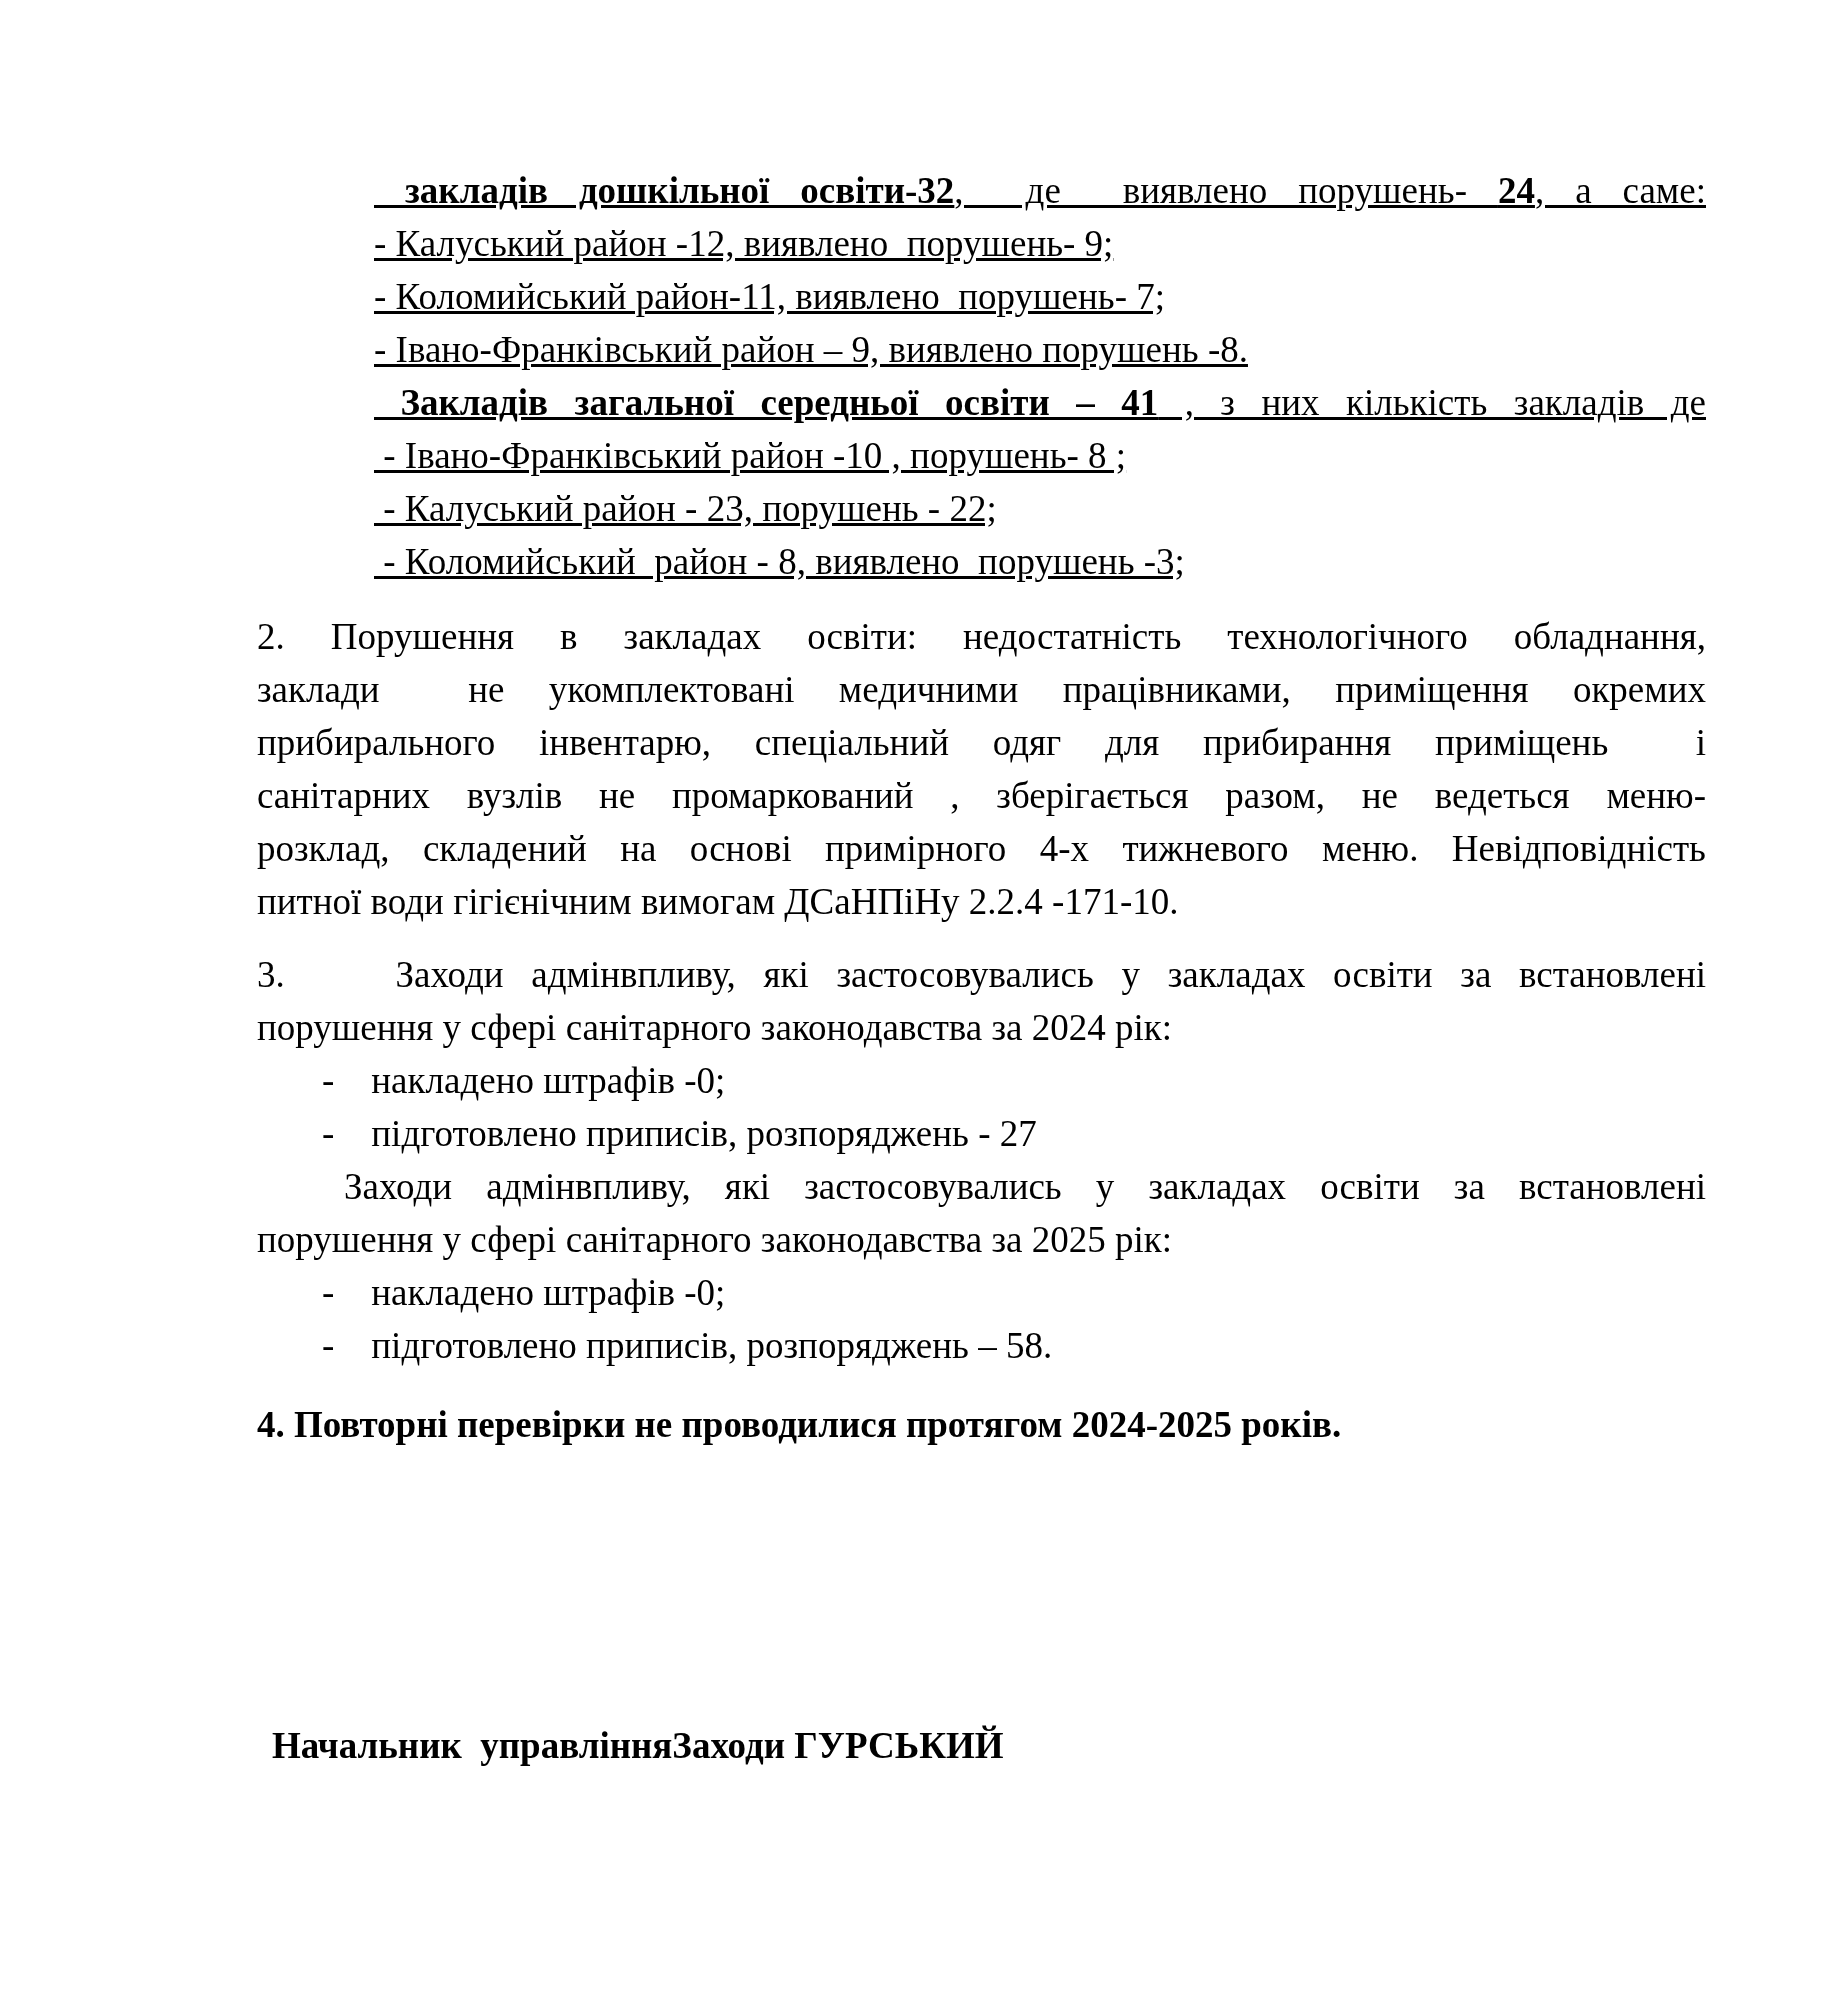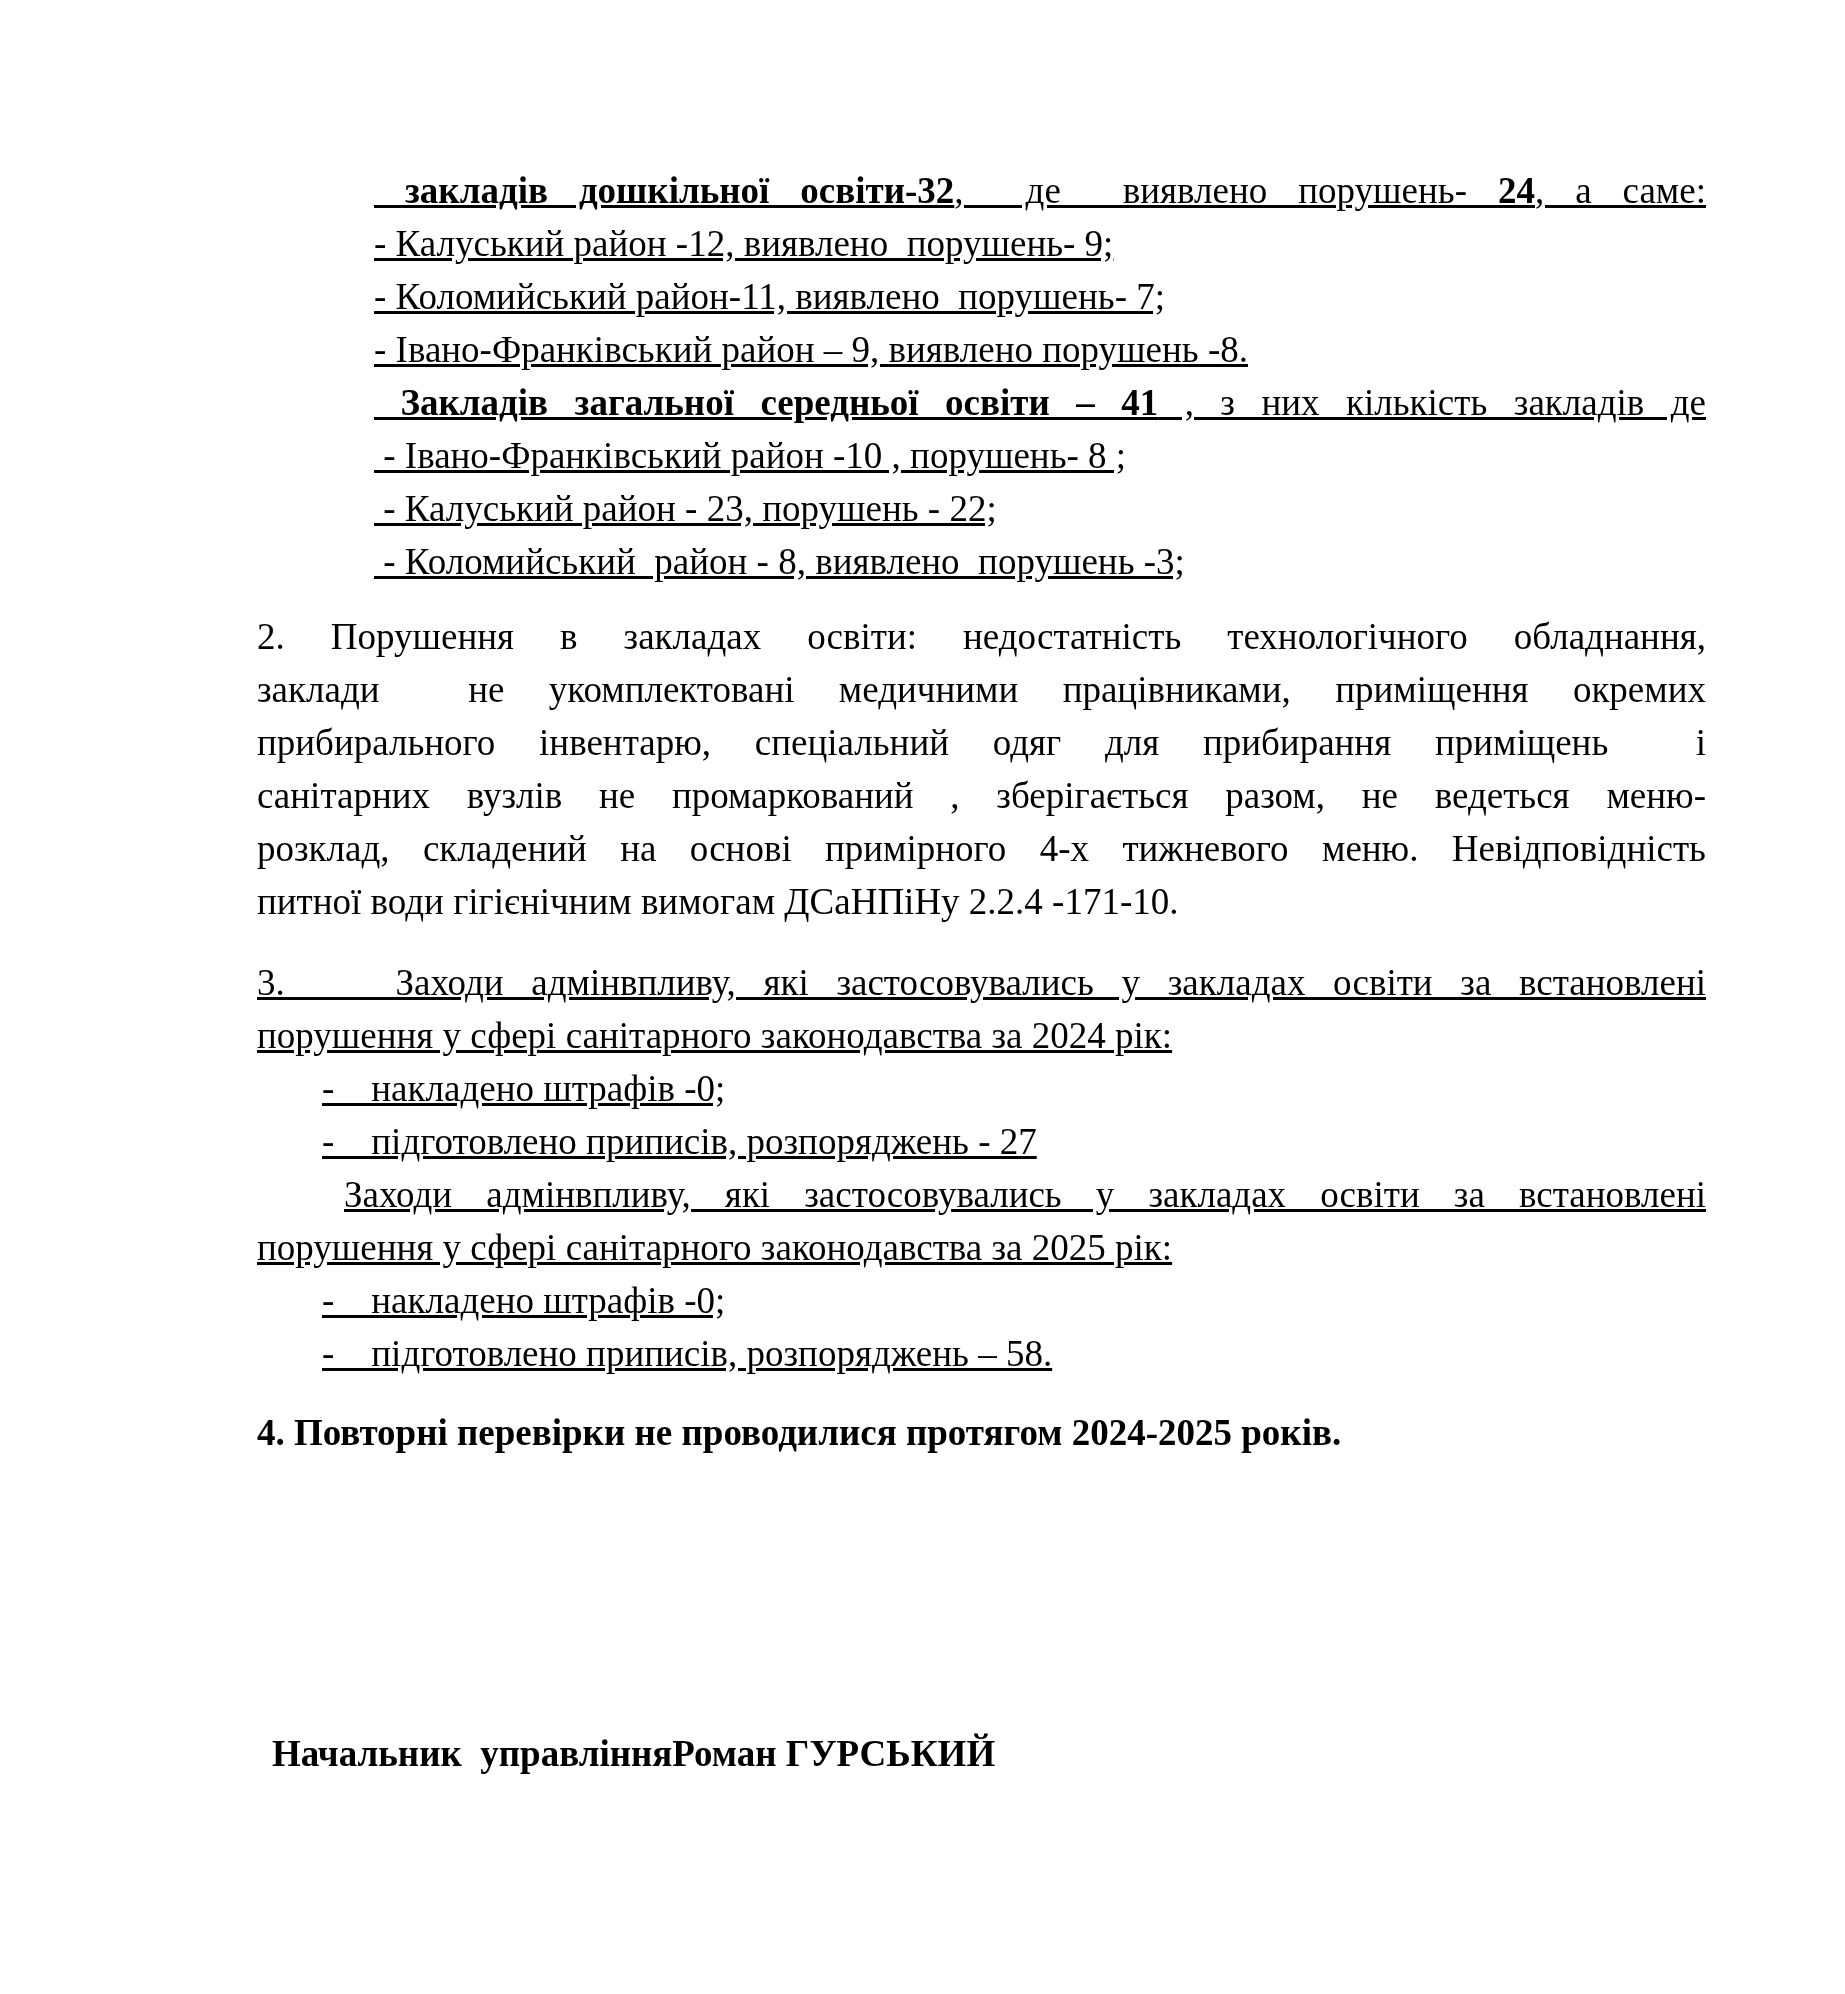--- a/index.html
+++ b/index.html
@@ -31,21 +31,21 @@
   }
   b { font-weight: bold; }
 
   .intro {
     margin: 164px 140px 0 374px;
     text-decoration: underline;
   }
   .para {
     margin: 21.6px 140px 0 257px;
   }
-  .para-3 { margin-top: 28px; text-decoration: underline; }
+  .para-3 { margin-top: 20px; }
   .para-4 { margin-top: 26px; font-weight: bold; }
 
   .item { margin-left: 65px; }      
   .indent-2 { margin-left: 87px; }  
 
   .signature {
     display: flex;
     justify-content: flex-start;
     margin-top: 268px;
     padding: 0 120px 0 272px;
@@ -88,17 +88,17 @@
     <div class="line item">-    накладено штрафів -0;</div>
     <div class="line item">-    підготовлено приписів, розпоряджень – 58.</div>
   </div>
 
   <div class="para para-4">
     <div class="line">4. Повторні перевірки не проводилися протягом 2024-2025 років.</div>
   </div>
 
   <div class="signature">
     <div class="line">Начальник  управління</div>
-    <div class="line">Роман ГУРСЬКИЙ</div>
+    <div class="line">Заходи ГУРСЬКИЙ</div>
   </div>
 
 </div>
 
 
 </body></html>

